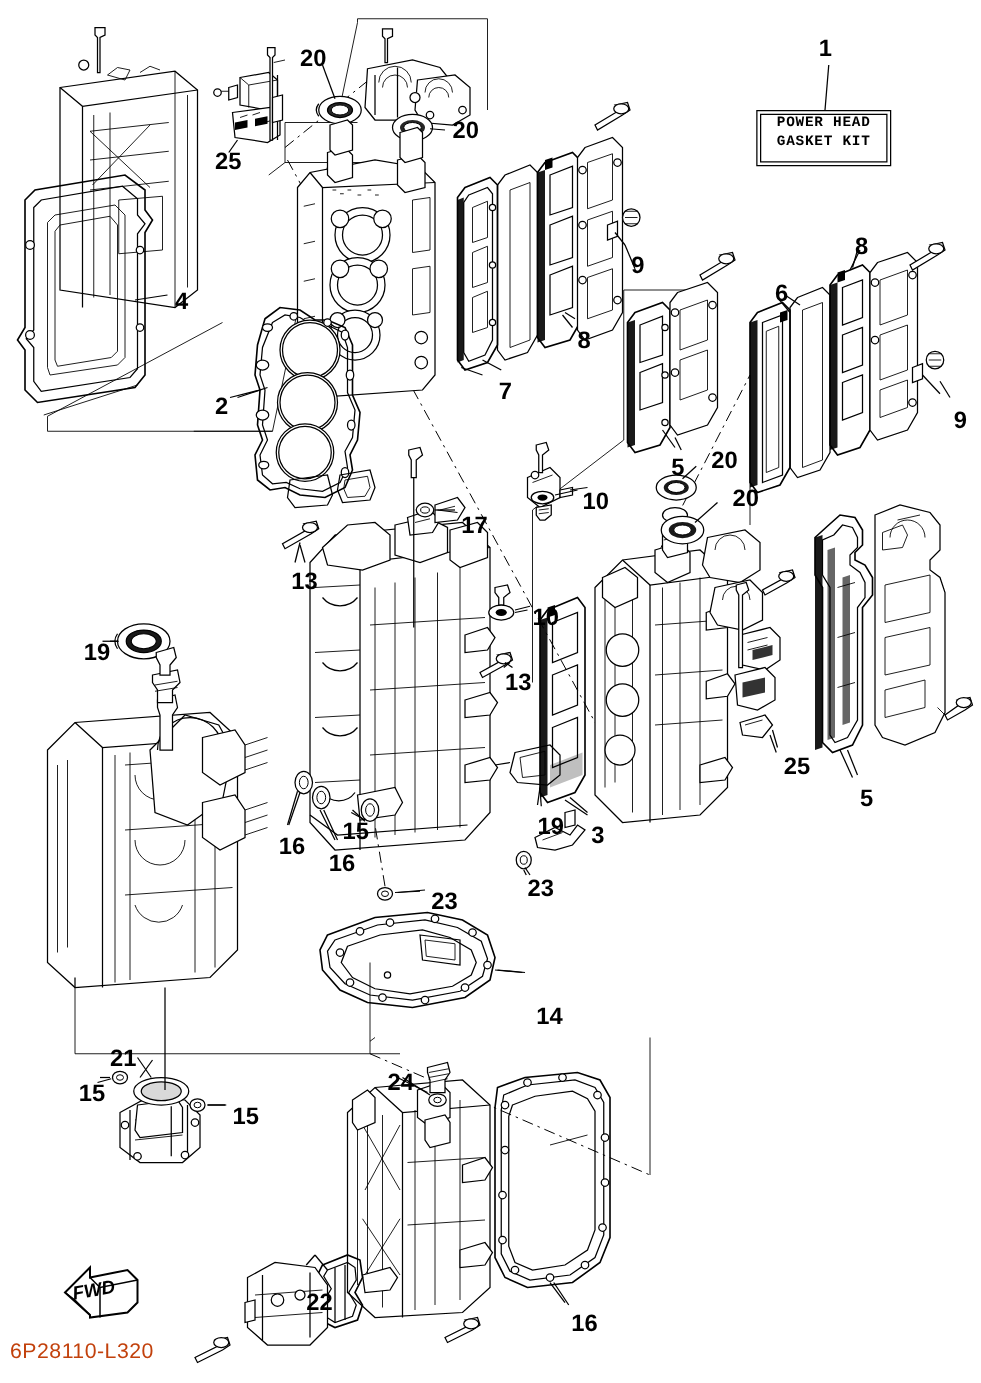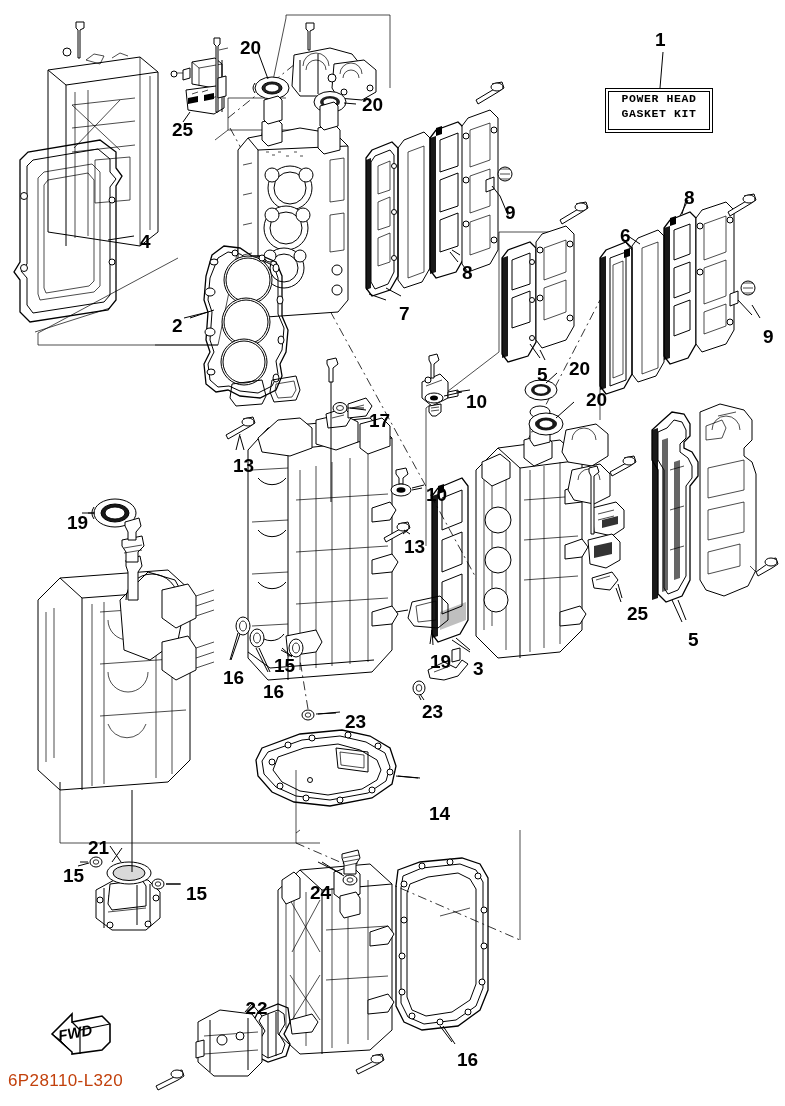--- a/index.html
+++ b/index.html
@@ -810,18 +810,18 @@
       <div class="callout" style="left: 263px; top: 682px;">16</div>
       <div class="callout" style="left: 274px; top: 656px;">15</div>
       <div class="callout" style="left: 430px; top: 652px;">19</div>
       <div class="callout" style="left: 473px; top: 659px;">3</div>
       <div class="callout" style="left: 345px; top: 712px;">23</div>
       <div class="callout" style="left: 422px; top: 702px;">23</div>
       <div class="callout" style="left: 429px; top: 782px; margin-top: 22px;">14</div>
       <div class="callout" style="left: 88px; top: 838px;">21</div>
       <div class="callout" style="left: 63px; top: 866px;">15</div>
       <div class="callout" style="left: 186px; top: 884px;">15</div>
-      <div class="callout" style="left: 310px; top: 883px; text-align: right;">24</div>
-      <div class="callout" style="left: 245px; top: 1000px; font-family: Liberation Mono, monospace;">22</div>
+      <div class="callout" style="left: 310px; top: 857px; text-align: right;">24</div>
+      <div class="callout" style="left: 245px; top: 1033px;">22</div>
       <div class="callout" style="left: 457px; top: 1050px;">16</div>
     </div>
 
 </div>
 
 </body></html>

